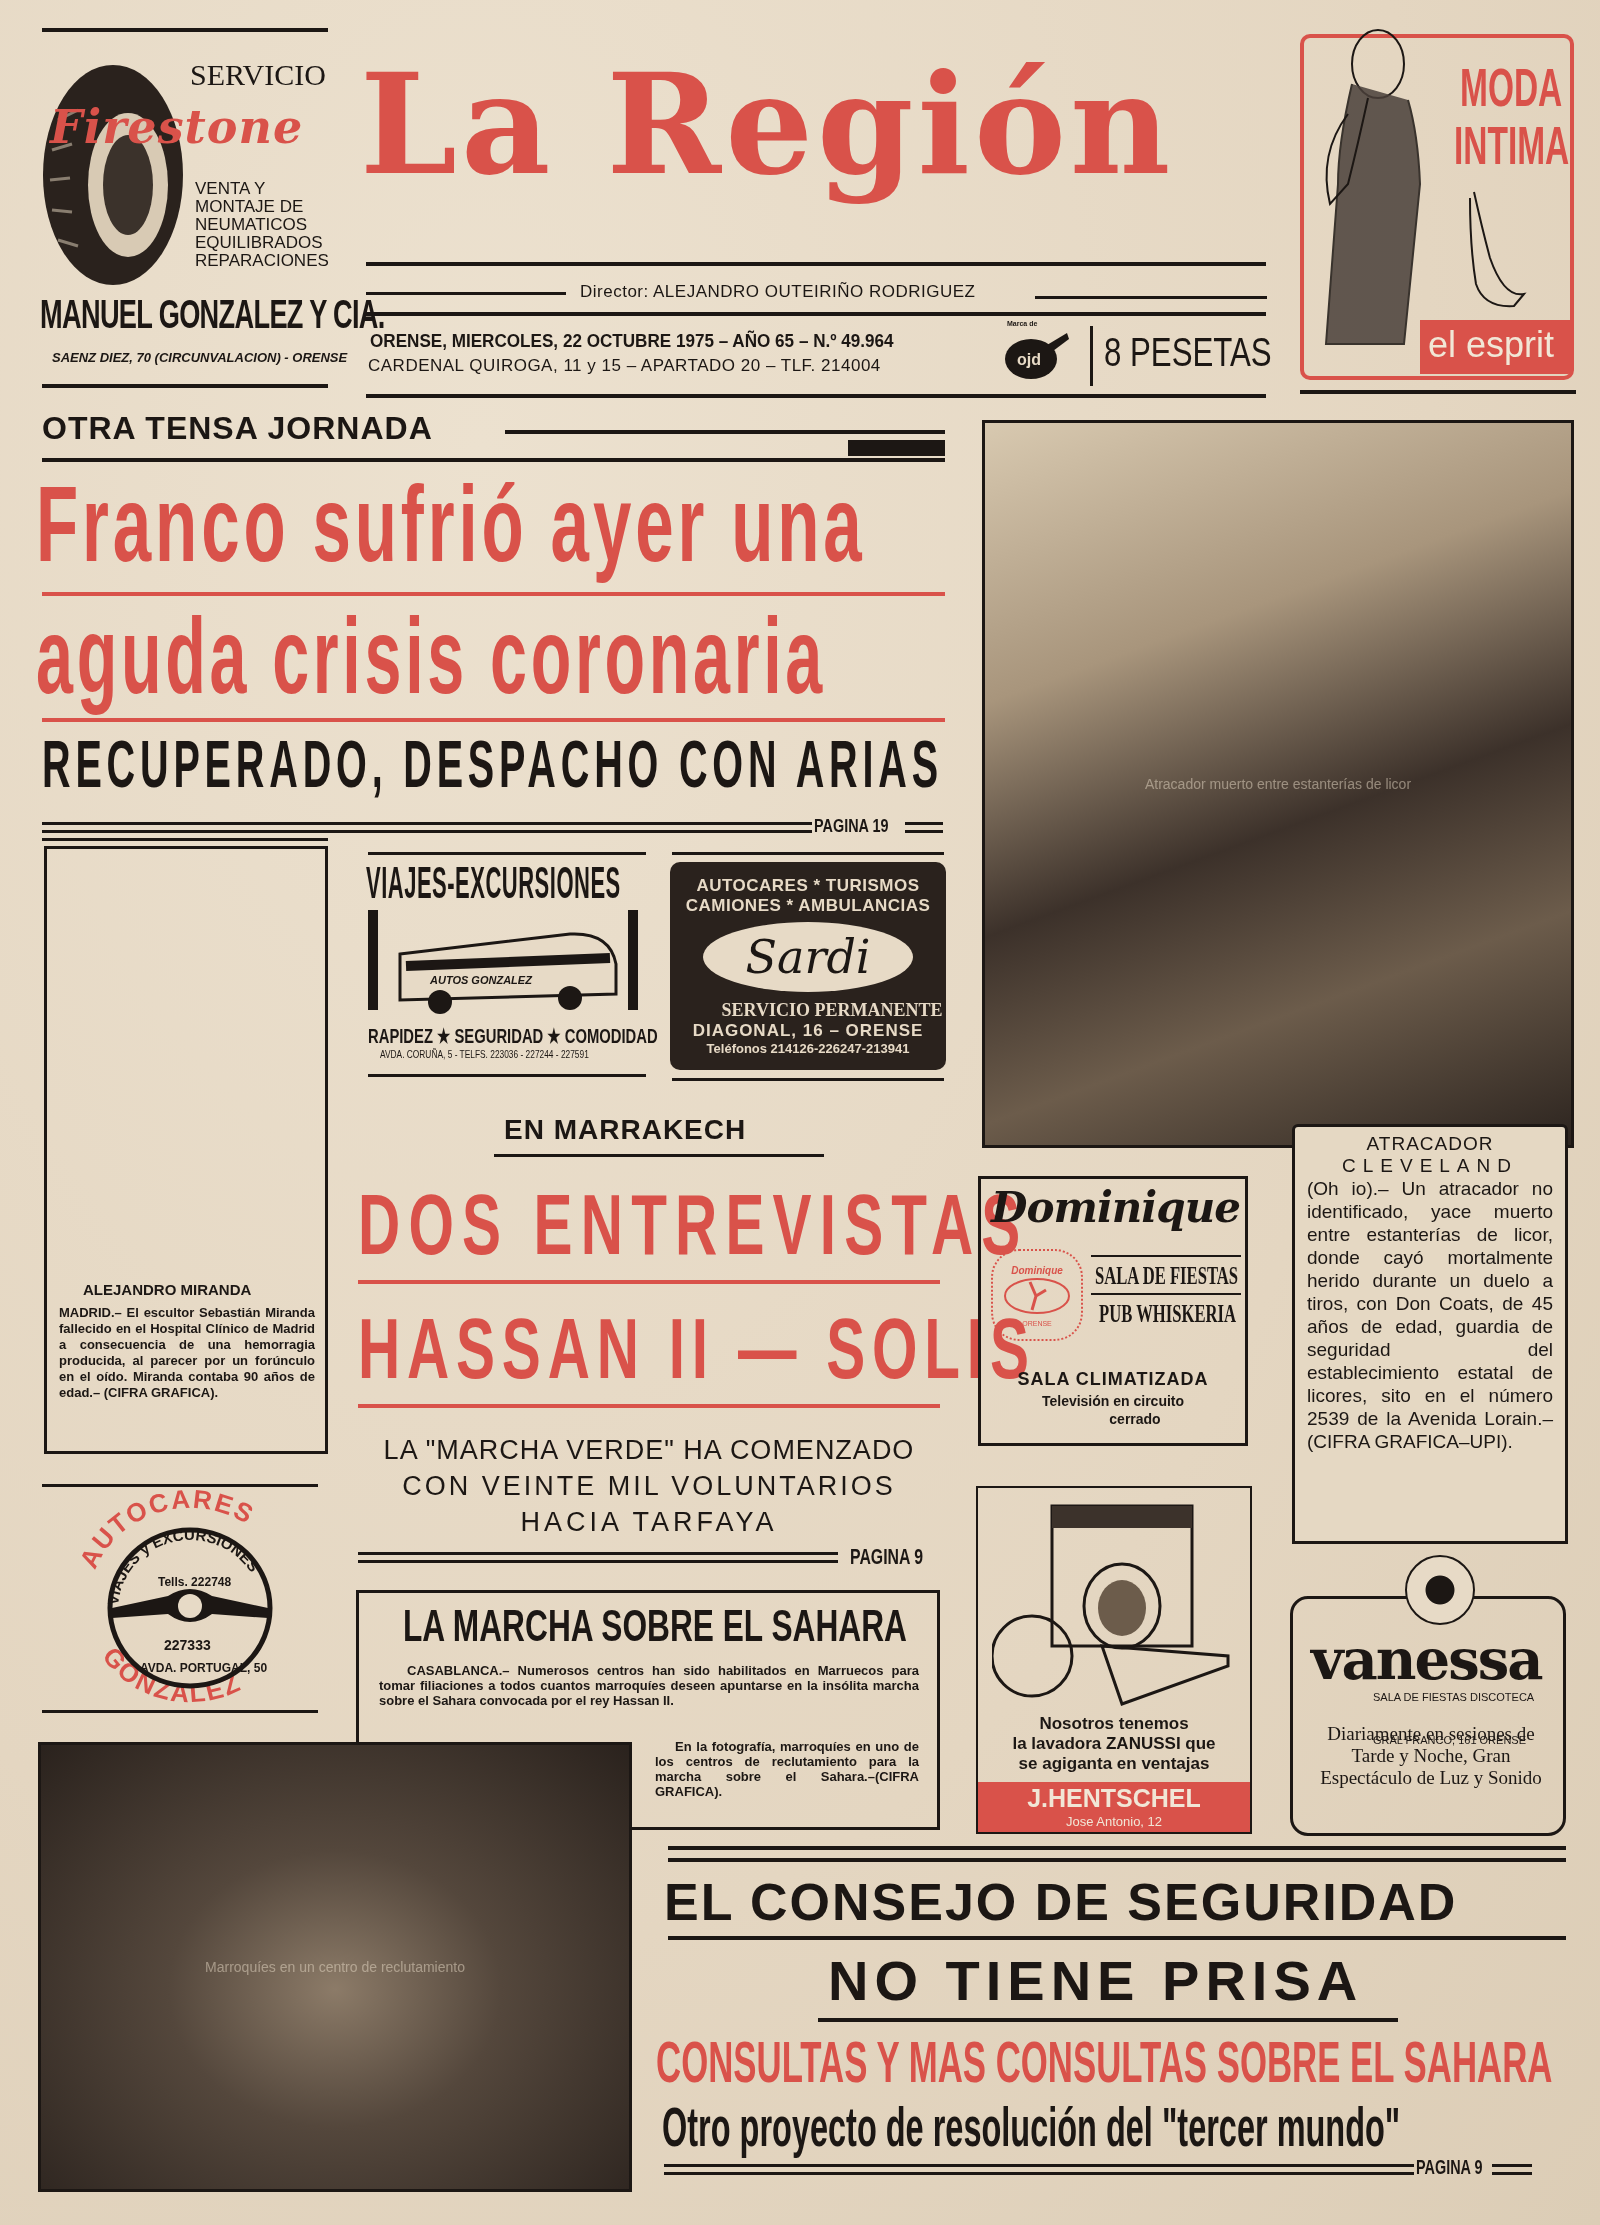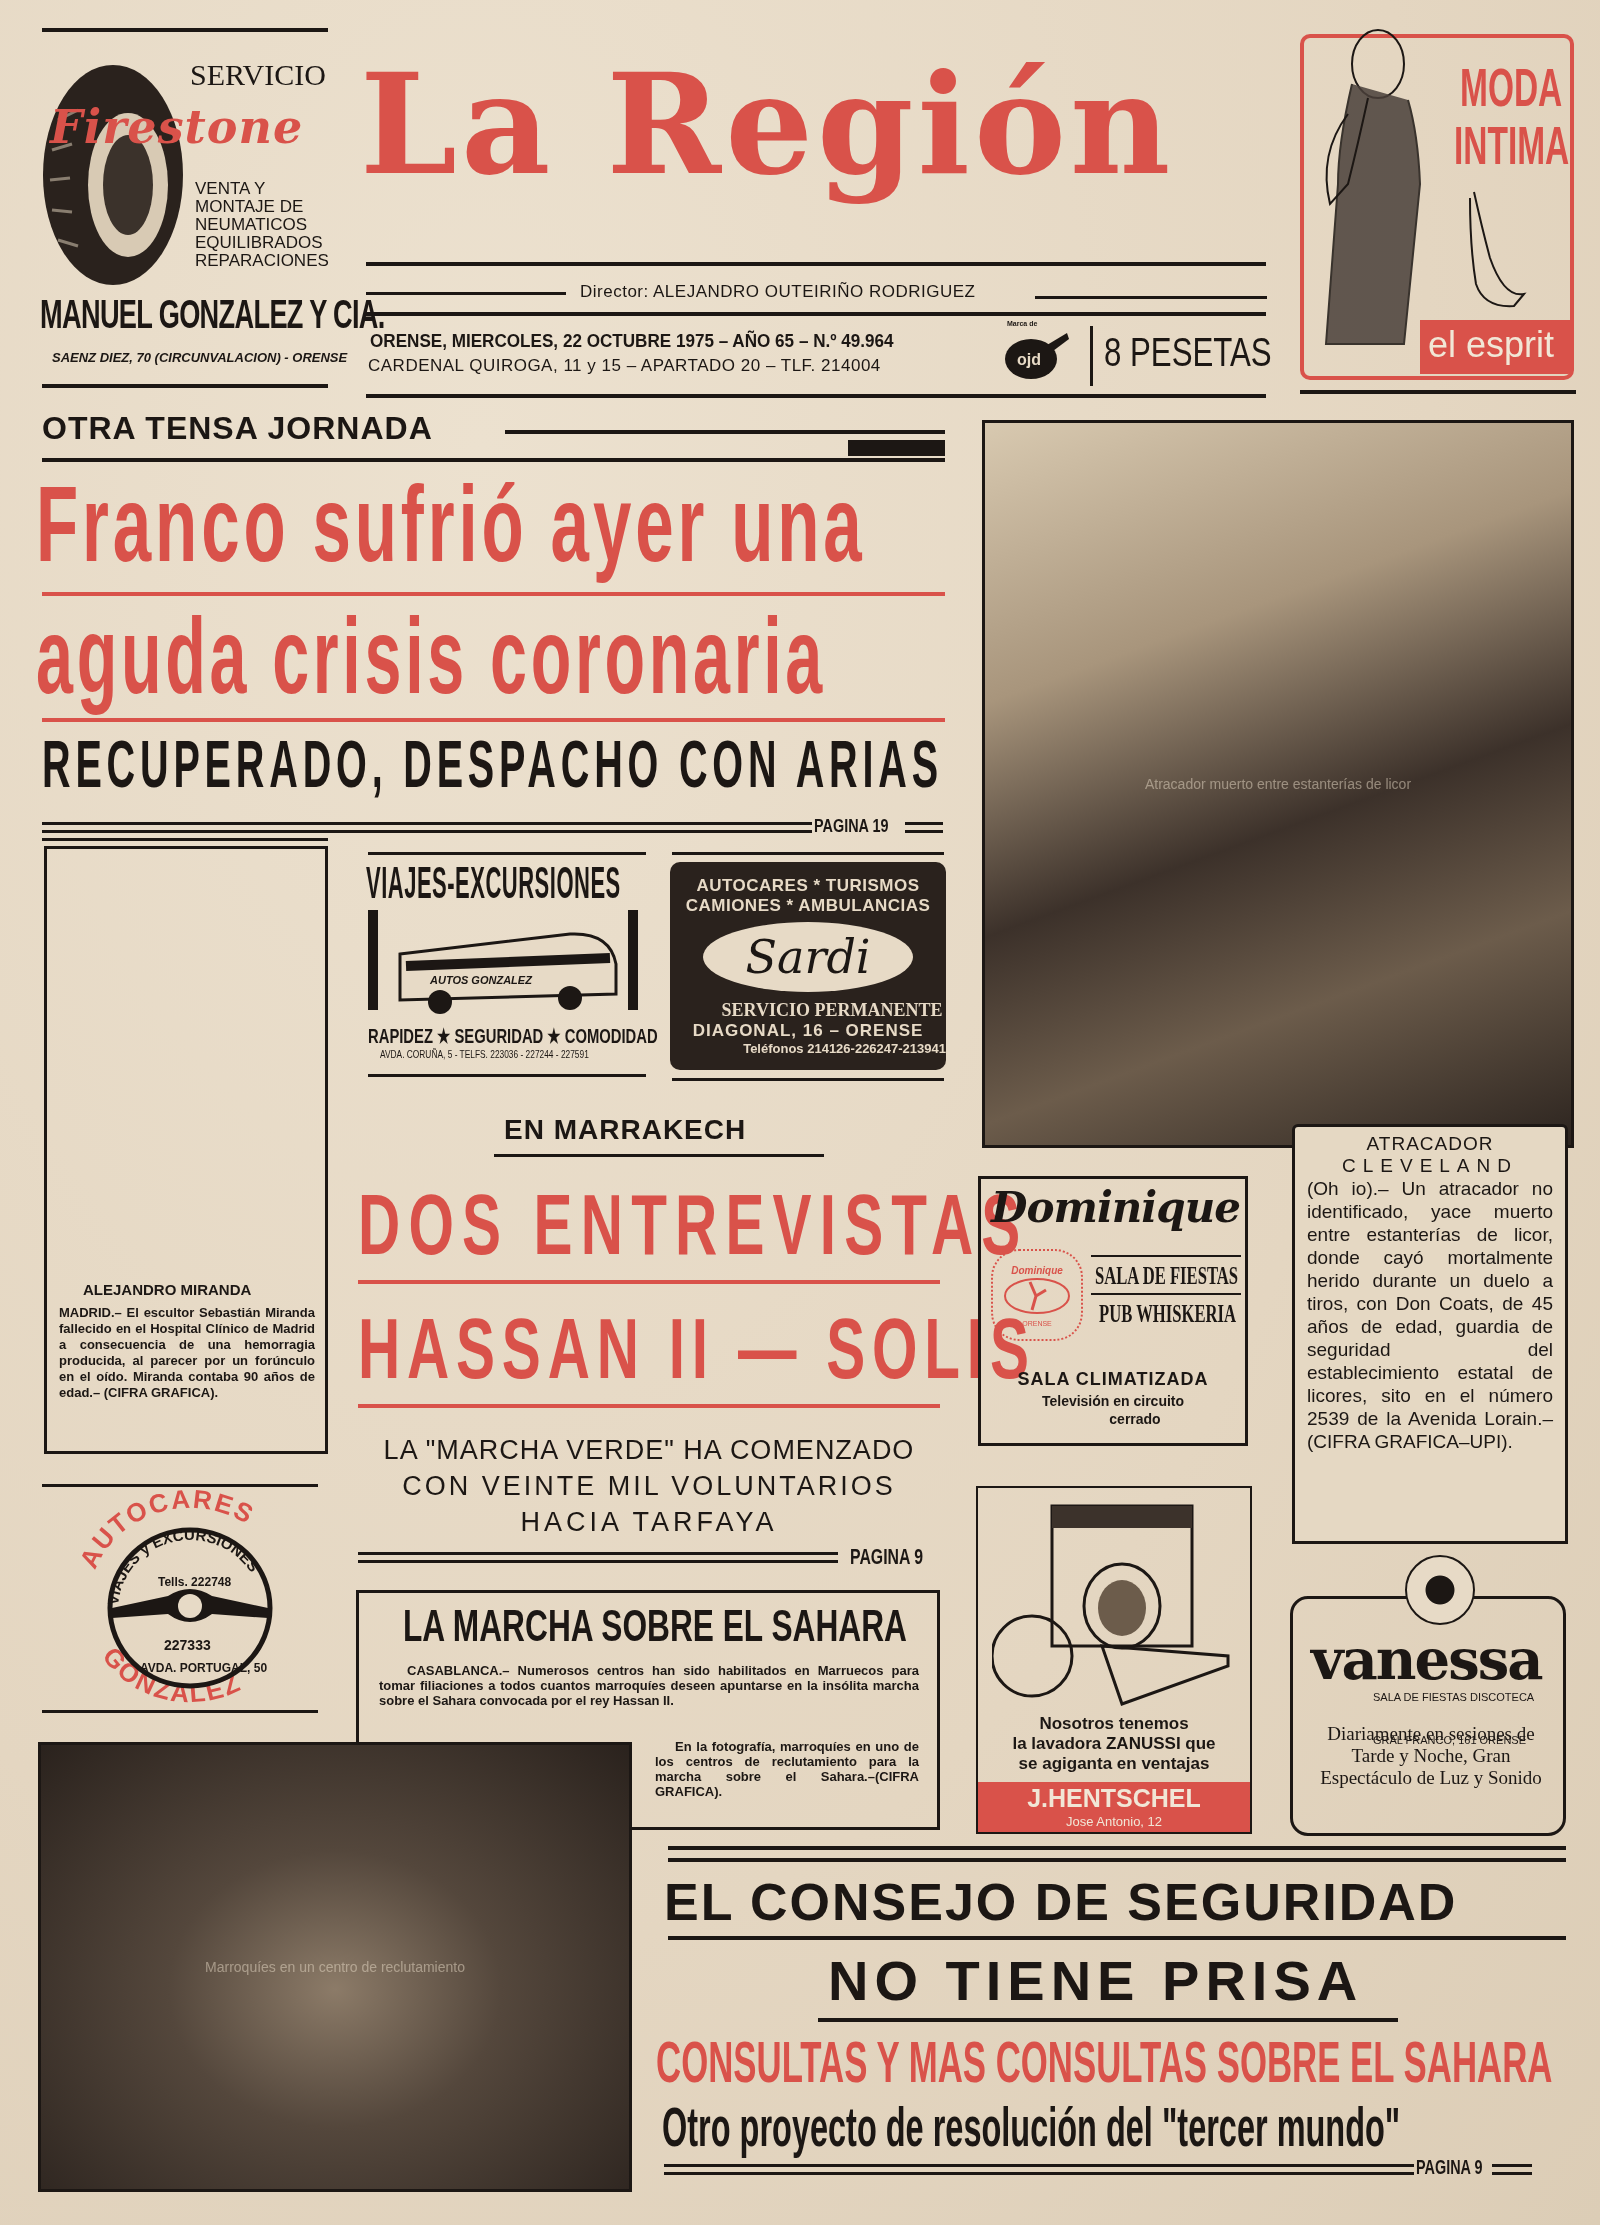--- a/index.html
+++ b/index.html
@@ -144,21 +144,21 @@
 
 <div class="rule" style="left:672px;top:852px;width:272px;height:3px;"></div>
 <div class="abs" style="left:670px;top:862px;width:276px;height:208px;background:#2a221d;border-radius:10px;color:#e7dac6;text-align:center;">
   <div style="font-size:17px;font-weight:bold;padding-top:14px;letter-spacing:.5px;">AUTOCARES * TURISMOS</div>
   <div style="font-size:17px;font-weight:bold;letter-spacing:.5px;">CAMIONES * AMBULANCIAS</div>
   <div style="margin:6px auto 0;width:210px;height:70px;background:#e7dac6;border-radius:50%;">
     <div style="color:#1c1714;font-family:'DejaVu Serif',serif;font-style:italic;font-size:46px;line-height:70px;">Sardi</div>
   </div>
   <div class="serif" style="font-size:18px;font-weight:bold;margin-top:8px;margin-left:48px;">SERVICIO PERMANENTE</div>
   <div style="font-size:17px;font-weight:bold;letter-spacing:1px;">DIAGONAL, 16 – ORENSE</div>
-  <div style="font-size:13px;font-weight:bold;text-align:right;">Teléfonos 214126-226247-213941</div>
+  <div style="font-size:13px;font-weight:bold;">Teléfonos 214126-226247-213941</div>
 </div>
 <div class="rule" style="left:672px;top:1078px;width:272px;height:3px;"></div>
 
 <div class="abs" style="left:504px;top:1114px;font-size:28px;font-weight:bold;letter-spacing:1px;">EN MARRAKECH</div>
 <div class="rule" style="left:494px;top:1154px;width:330px;height:3px;"></div>
 <div class="abs condensed red" style="left:358px;top:1176px;font-size:86px;line-height:96px;transform:scaleX(.68);letter-spacing:12px;">DOS ENTREVISTAS</div>
 <div class="rule-red" style="left:358px;top:1280px;width:582px;height:4px;"></div>
 <div class="abs condensed red" style="left:358px;top:1300px;font-size:86px;line-height:96px;transform:scaleX(.68);letter-spacing:10px;">HASSAN II — SOLIS</div>
 <div class="rule-red" style="left:358px;top:1404px;width:582px;height:4px;"></div>
 <div class="abs center" style="left:356px;top:1432px;width:586px;font-size:27px;line-height:36px;letter-spacing:1px;">

